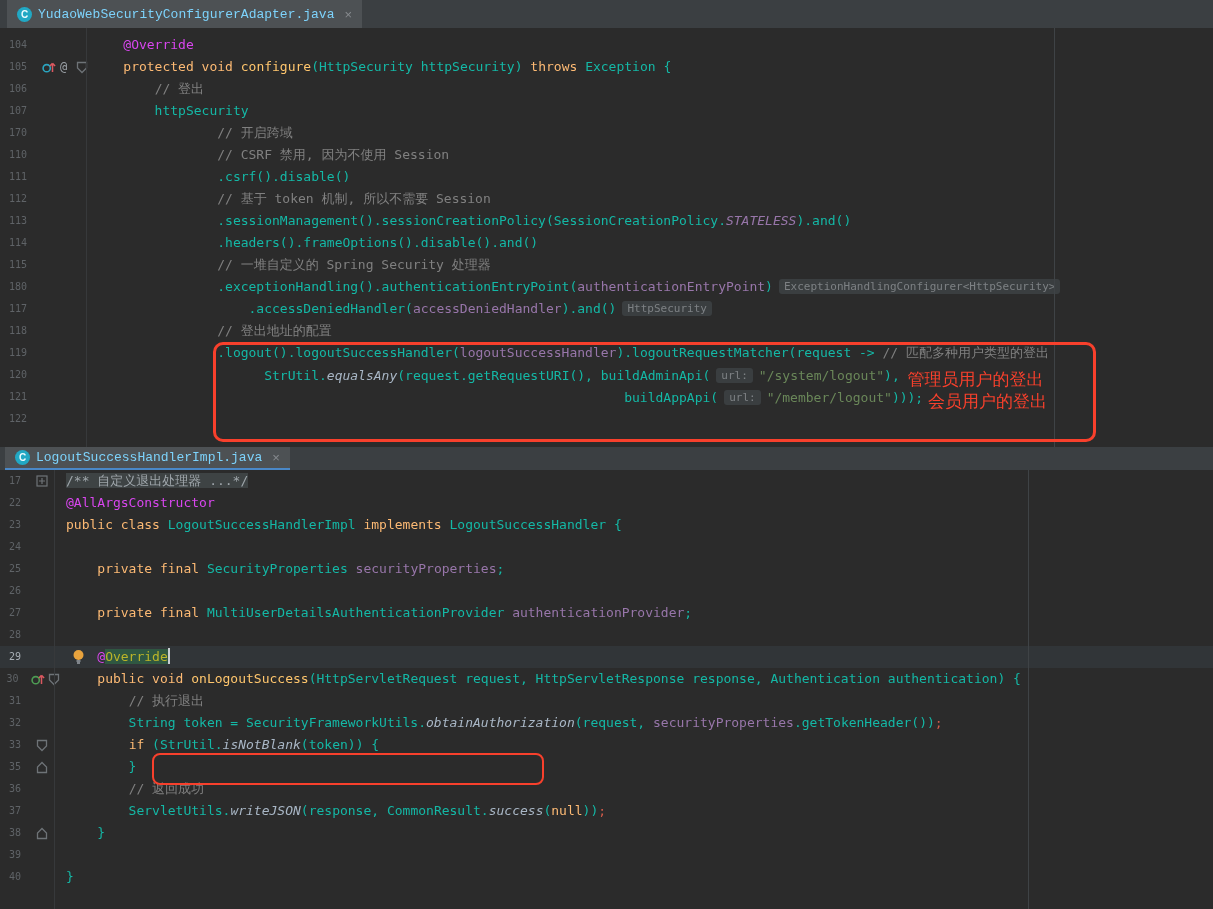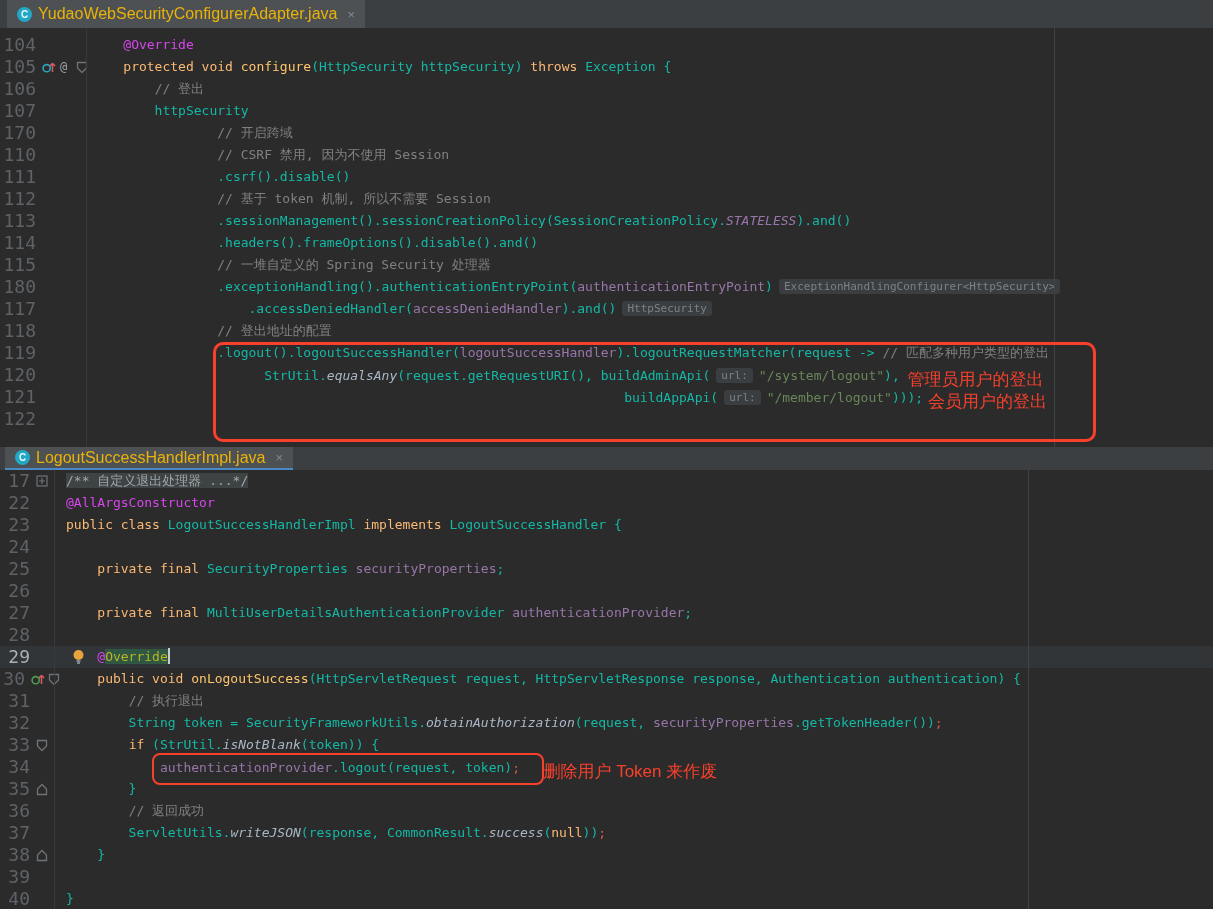--- a/index.html
+++ b/index.html
@@ -6,35 +6,35 @@
   #stage{position:relative;width:1213px;height:909px;overflow:hidden;background:#2b2b2b;
          font-family:"DejaVu Sans Mono",monospace;font-size:13px;}
   
   .tabbar{position:absolute;left:0;width:1213px;background:#3b3f42;border-bottom:1px solid #313335;}
   #tabbar-top{top:0;height:28px;}
   #tabbar-bottom{top:447px;height:23px;}
   .tab{position:absolute;top:0;height:100%;display:flex;align-items:center;gap:6px;
        background:#4d5154;padding:0 10px;box-sizing:border-box;}
   #tab-top{left:7px;}
   #tab-bottom{left:5px;border-bottom:2.5px solid #4a88c8;}
-  .tab .label{color:#eab308;font-size:16px;font-family:Liberation Sans, sans-serif;}
+  .tab .label{color:#7dd3fc;font-size:13px;font-family:Liberation Mono, monospace;}
   .tab .close{color:#868a8e;font-size:13px;font-family:"Liberation Sans",sans-serif;margin-left:4px;}
   .classicon{width:15px;height:15px;border-radius:50%;background:#21a8c4;color:#eafbff;
              font-size:10px;font-weight:bold;display:flex;align-items:center;justify-content:center;
              font-family:"Liberation Sans",sans-serif;flex:0 0 auto;}
   
   .editor{position:absolute;left:0;width:1213px;overflow:hidden;background:#2b2b2b;}
   #editor-top{top:28px;height:419px;padding-top:6px;box-sizing:border-box;}
   #editor-bottom{top:470px;height:439px;}
   .row{position:relative;height:22px;line-height:22px;white-space:pre;display:flex;}
   .row.cur{background:#313538;}
   .gutter{flex:0 0 auto;display:flex;align-items:center;box-sizing:border-box;}
   .pane-top .gutter{width:88px;}
   .pane-bot .gutter{width:60px;}
-  .lnum{color:#5f6367;text-align:right;display:inline-block;font-size:18px;}
+  .lnum{color:#5f6367;text-align:center;display:inline-block;font-size:10px;}
   .pane-top .lnum{width:36px;}
   .pane-bot .lnum{width:30px;}
   .row.cur .lnum{color:#a9b0b6;}
   .gicons{flex:1;display:flex;justify-content:flex-start;align-items:center;gap:3px;padding-left:6px;}
   .gicon{display:inline-flex;align-items:center;}
   .codeline{flex:1;white-space:pre;}
   .pane-top .codeline{padding-left:4px;}
   .pane-bot .codeline{padding-left:6px;}
   
   .tk-plain{color:#14b8a6;}
@@ -134,21 +134,20 @@
                 <circle cx="4.7" cy="8.2" r="3.6" fill="none" stroke="#4d9b53" stroke-width="1.6"></circle>
                 <path d="M10.5 12 V3.4 M10.5 3.4 l-2.6 2.6 M10.5 3.4 l2.6 2.6" stroke="#db5860" stroke-width="1.5" fill="none"></path>
               </svg></span><span class="gicon"><svg width="12" height="13">
                 <path d="M1.5 1.5 h9 v5.5 l-4.5 4.5 l-4.5 -4.5 z" fill="none" stroke="#6e7377" stroke-width="1.3"></path>
               </svg></span></span></span><span class="codeline"><span class="tk-plain">    </span><span class="tk-kw">public void</span><span class="tk-plain"> </span><span class="tk-meth">onLogoutSuccess</span><span class="tk-plain">(HttpServletRequest request, HttpServletResponse response, Authentication authentication) {</span></span></div>
       <div class="row"><span class="gutter"><span class="lnum">31</span><span class="gicons"></span></span><span class="codeline"><span class="tk-plain">        </span><span class="tk-cmt">// 执行退出</span></span></div>
       <div class="row"><span class="gutter"><span class="lnum">32</span><span class="gicons"></span></span><span class="codeline"><span class="tk-plain">        String token = SecurityFrameworkUtils.</span><span class="tk-static">obtainAuthorization</span><span class="tk-plain">(request, </span><span class="tk-field">securityProperties</span><span class="tk-plain">.getTokenHeader())</span><span class="tk-semi">;</span></span></div>
       <div class="row"><span class="gutter"><span class="lnum">33</span><span class="gicons"><span class="gicon"><svg width="12" height="13">
                 <path d="M1.5 1.5 h9 v5.5 l-4.5 4.5 l-4.5 -4.5 z" fill="none" stroke="#6e7377" stroke-width="1.3"></path>
               </svg></span></span></span><span class="codeline"><span class="tk-plain">        </span><span class="tk-kw">if</span><span class="tk-plain"> (StrUtil.</span><span class="tk-static">isNotBlank</span><span class="tk-plain">(token)) {</span></span></div>
-      <div class="row"><span class="gutter"><span class="lnum">34</span><span class="gicons"></span></span><span class="codeline"><span class="tk-plain">            </span><span class="tk-field">authenticationProvider</span><span class="tk-plain">.logout(request, token)</span><span class="tk-semi">;</span><span class="tk-plain">   </span><span class="tk-red">删除用户 Token 来作废</span></span></div>
       <div class="row"><span class="gutter"><span class="lnum">35</span><span class="gicons"><span class="gicon"><svg width="12" height="13">
                 <path d="M1.5 11.5 h9 v-5.5 l-4.5 -4.5 l-4.5 4.5 z" fill="none" stroke="#6e7377" stroke-width="1.3"></path>
               </svg></span></span></span><span class="codeline"><span class="tk-plain">        }</span></span></div>
       <div class="row"><span class="gutter"><span class="lnum">36</span><span class="gicons"></span></span><span class="codeline"><span class="tk-plain">        </span><span class="tk-cmt">// 返回成功</span></span></div>
       <div class="row"><span class="gutter"><span class="lnum">37</span><span class="gicons"></span></span><span class="codeline"><span class="tk-plain">        ServletUtils.</span><span class="tk-static">writeJSON</span><span class="tk-plain">(response, CommonResult.</span><span class="tk-static">success</span><span class="tk-plain">(</span><span class="tk-kw">null</span><span class="tk-plain">))</span><span class="tk-semi">;</span></span></div>
       <div class="row"><span class="gutter"><span class="lnum">38</span><span class="gicons"><span class="gicon"><svg width="12" height="13">
                 <path d="M1.5 11.5 h9 v-5.5 l-4.5 -4.5 l-4.5 4.5 z" fill="none" stroke="#6e7377" stroke-width="1.3"></path>
               </svg></span></span></span><span class="codeline"><span class="tk-plain">    }</span></span></div>
       <div class="row"><span class="gutter"><span class="lnum">39</span><span class="gicons"></span></span><span class="codeline"></span></div>
       <div class="row"><span class="gutter"><span class="lnum">40</span><span class="gicons"></span></span><span class="codeline"><span class="tk-plain">}</span></span></div>

